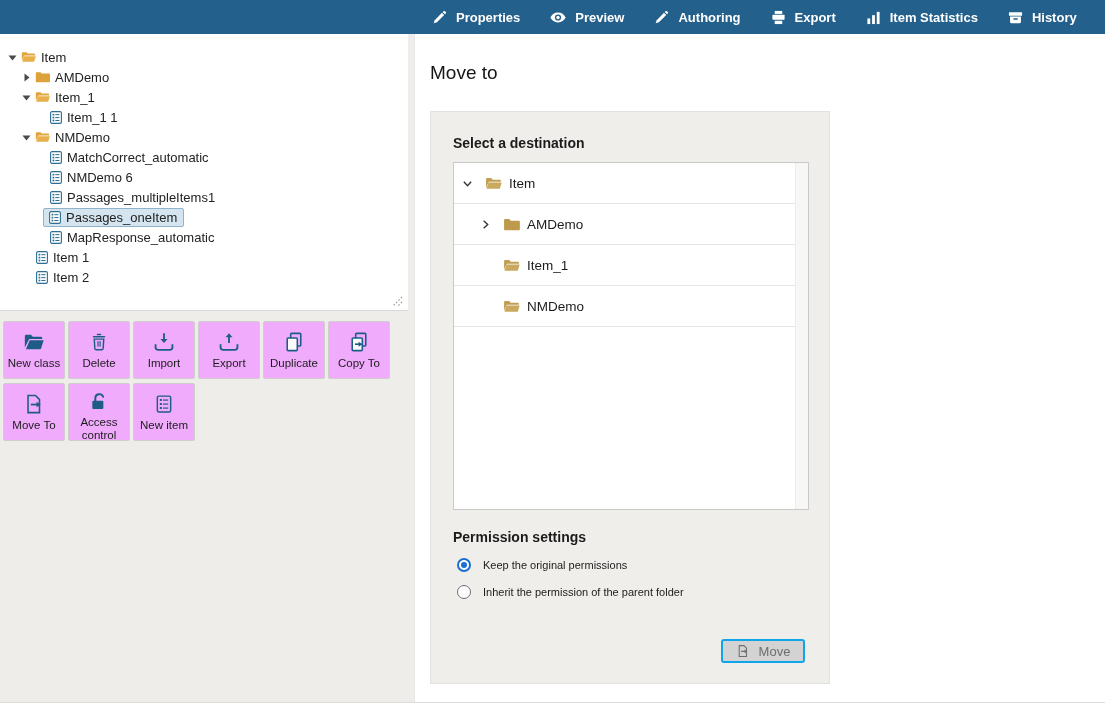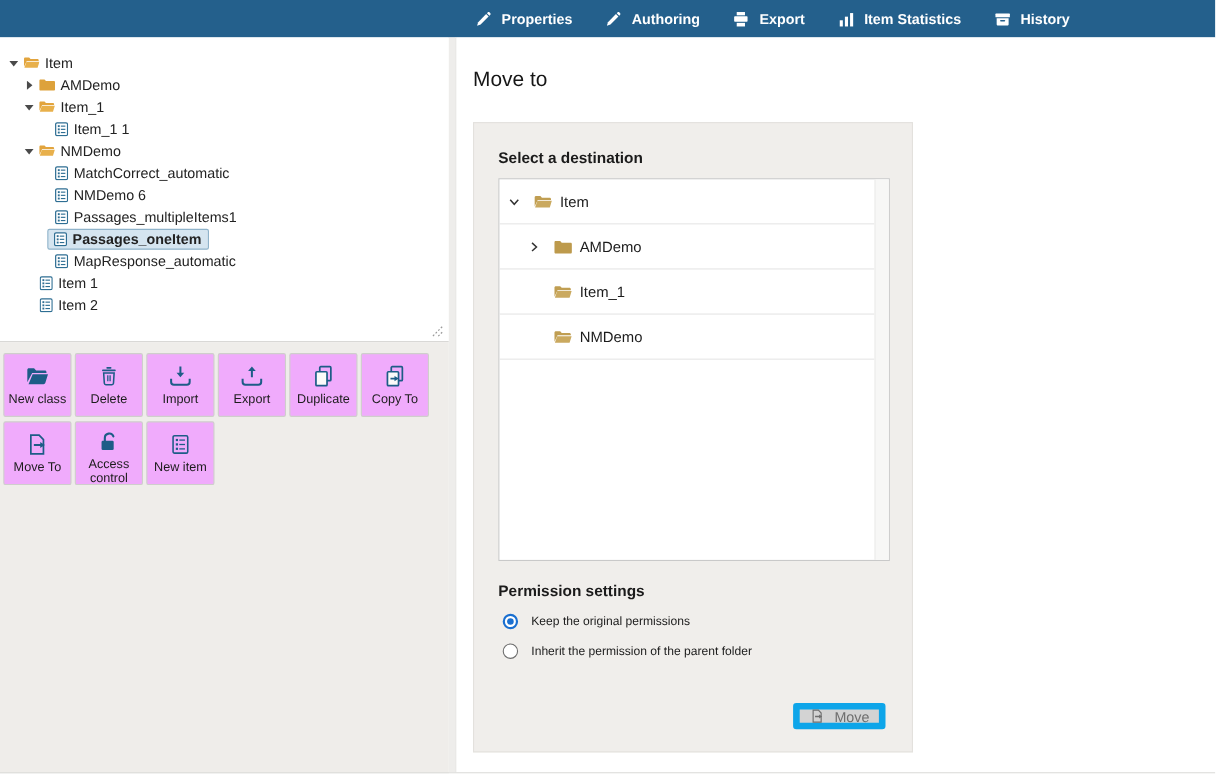--- a/index.html
+++ b/index.html
@@ -20,21 +20,21 @@
               border-bottom:1px solid #d9d8d6;padding-top:13px;box-sizing:border-box;}
   .trow{display:flex;align-items:center;height:20px;font-size:13px;color:#222;
         cursor:pointer;white-space:nowrap;}
   .caret{width:9px;margin-right:4px;display:flex;justify-content:center;}
   .ficon{margin-right:5px;display:flex;}
   .iicon{margin-right:5px;display:flex;}
   .lv0{padding-left:8px;}
   .lv1{padding-left:22px;}
   .lv1-item{padding-left:36px;}
   .lv2-item{padding-left:50px;}
-  .lv2-sel{padding-left:43px;font-weight:bold;}
+  .lv2-sel{padding-left:43px;}
   .selwrap{display:flex;align-items:center;background:#d5e5f0;border:1px solid #8fb3ca;
            border-radius:2px;padding:1px 6px 1px 5px;}
   .resize-grip{position:absolute;right:5px;bottom:3px;cursor:nwse-resize;line-height:0;}
 
   
   .actions{position:absolute;top:311px;left:0;width:408px;height:392px;background:#efedea;
            padding:10px 0 0 3px;box-sizing:border-box;}
   .abtn-row{display:flex;margin-bottom:4px;}
   .abtn{width:62px;height:58px;margin-right:3px;background:#f0abfc;border:1px solid #cfcecc;
         border-radius:2px;display:flex;flex-direction:column;align-items:center;
@@ -71,39 +71,48 @@
             font-size:11px;color:#1c1c1c;cursor:pointer;}
   .r1{top:446px;}
   .r2{top:473px;}
   .radio{width:14px;height:14px;border-radius:50%;box-sizing:border-box;background:#fff;flex:none;}
   .radio.on{border:2px solid #1a6fd0;position:relative;}
   .radio.on::after{content:"";position:absolute;left:2px;top:2px;width:6px;height:6px;
                    border-radius:50%;background:#1a6fd0;}
   .radio.off{border:1.5px solid #6d6d6d;}
 
   .movebtn{position:absolute;right:24px;bottom:20px;min-width:84px;height:24px;
-           background:#d3d3d3;border:6px solid #0ea5e9;border-radius:3px;color:#6e6e6e;
+           background:#d3d3d3;border:2px solid #0ea5e9;border-radius:3px;color:#6e6e6e;
            font-size:13px;font-family:inherit;display:flex;align-items:center;
            justify-content:center;gap:9px;padding:0 1px;box-sizing:border-box;}
 </style>
 </head>
 <body>
 
 <div class="page">
 
   <header class="topbar">
     <nav class="topnav">
       <a class="navitem">
         <span class="navicon">
             <svg width="15" height="15" viewBox="0 0 16 16">
               <path d="M1.8 14.2l1.1-3.4L10.6 3l2.4 2.4-7.7 7.7-3.5 1.1z" fill="#fff"></path>
               <path d="M11.4 2.2l.9-.9c.4-.4 1.1-.4 1.5 0l.9.9c.4.4.4 1.1 0 1.5l-.9.9-2.4-2.4z" fill="#fff"></path>
             </svg>
           </span>
         <span>Properties</span>
+      </a>
+      <a class="navitem">
+        <span class="navicon">
+            <svg width="16" height="11" viewBox="0 0 18 12">
+              <path d="M9 .5C5.2.5 2 2.7.4 6 2 9.3 5.2 11.5 9 11.5S16 9.3 17.6 6C16 2.7 12.8.5 9 .5zm0 9a3.5 3.5 0 1 1 0-7 3.5 3.5 0 0 1 0 7z" fill="#fff"></path>
+              <circle cx="9" cy="6" r="1.9" fill="#fff"></circle>
+            </svg>
+          </span>
+        <span>Preview</span>
       </a>
       <a class="navitem">
         <span class="navicon">
             <svg width="15" height="15" viewBox="0 0 16 16">
               <path d="M1.8 14.2l1.1-3.4L10.6 3l2.4 2.4-7.7 7.7-3.5 1.1z" fill="#fff"></path>
               <path d="M11.4 2.2l.9-.9c.4-.4 1.1-.4 1.5 0l.9.9c.4.4.4 1.1 0 1.5l-.9.9-2.4-2.4z" fill="#fff"></path>
             </svg>
           </span>
         <span>Authoring</span>
       </a>

